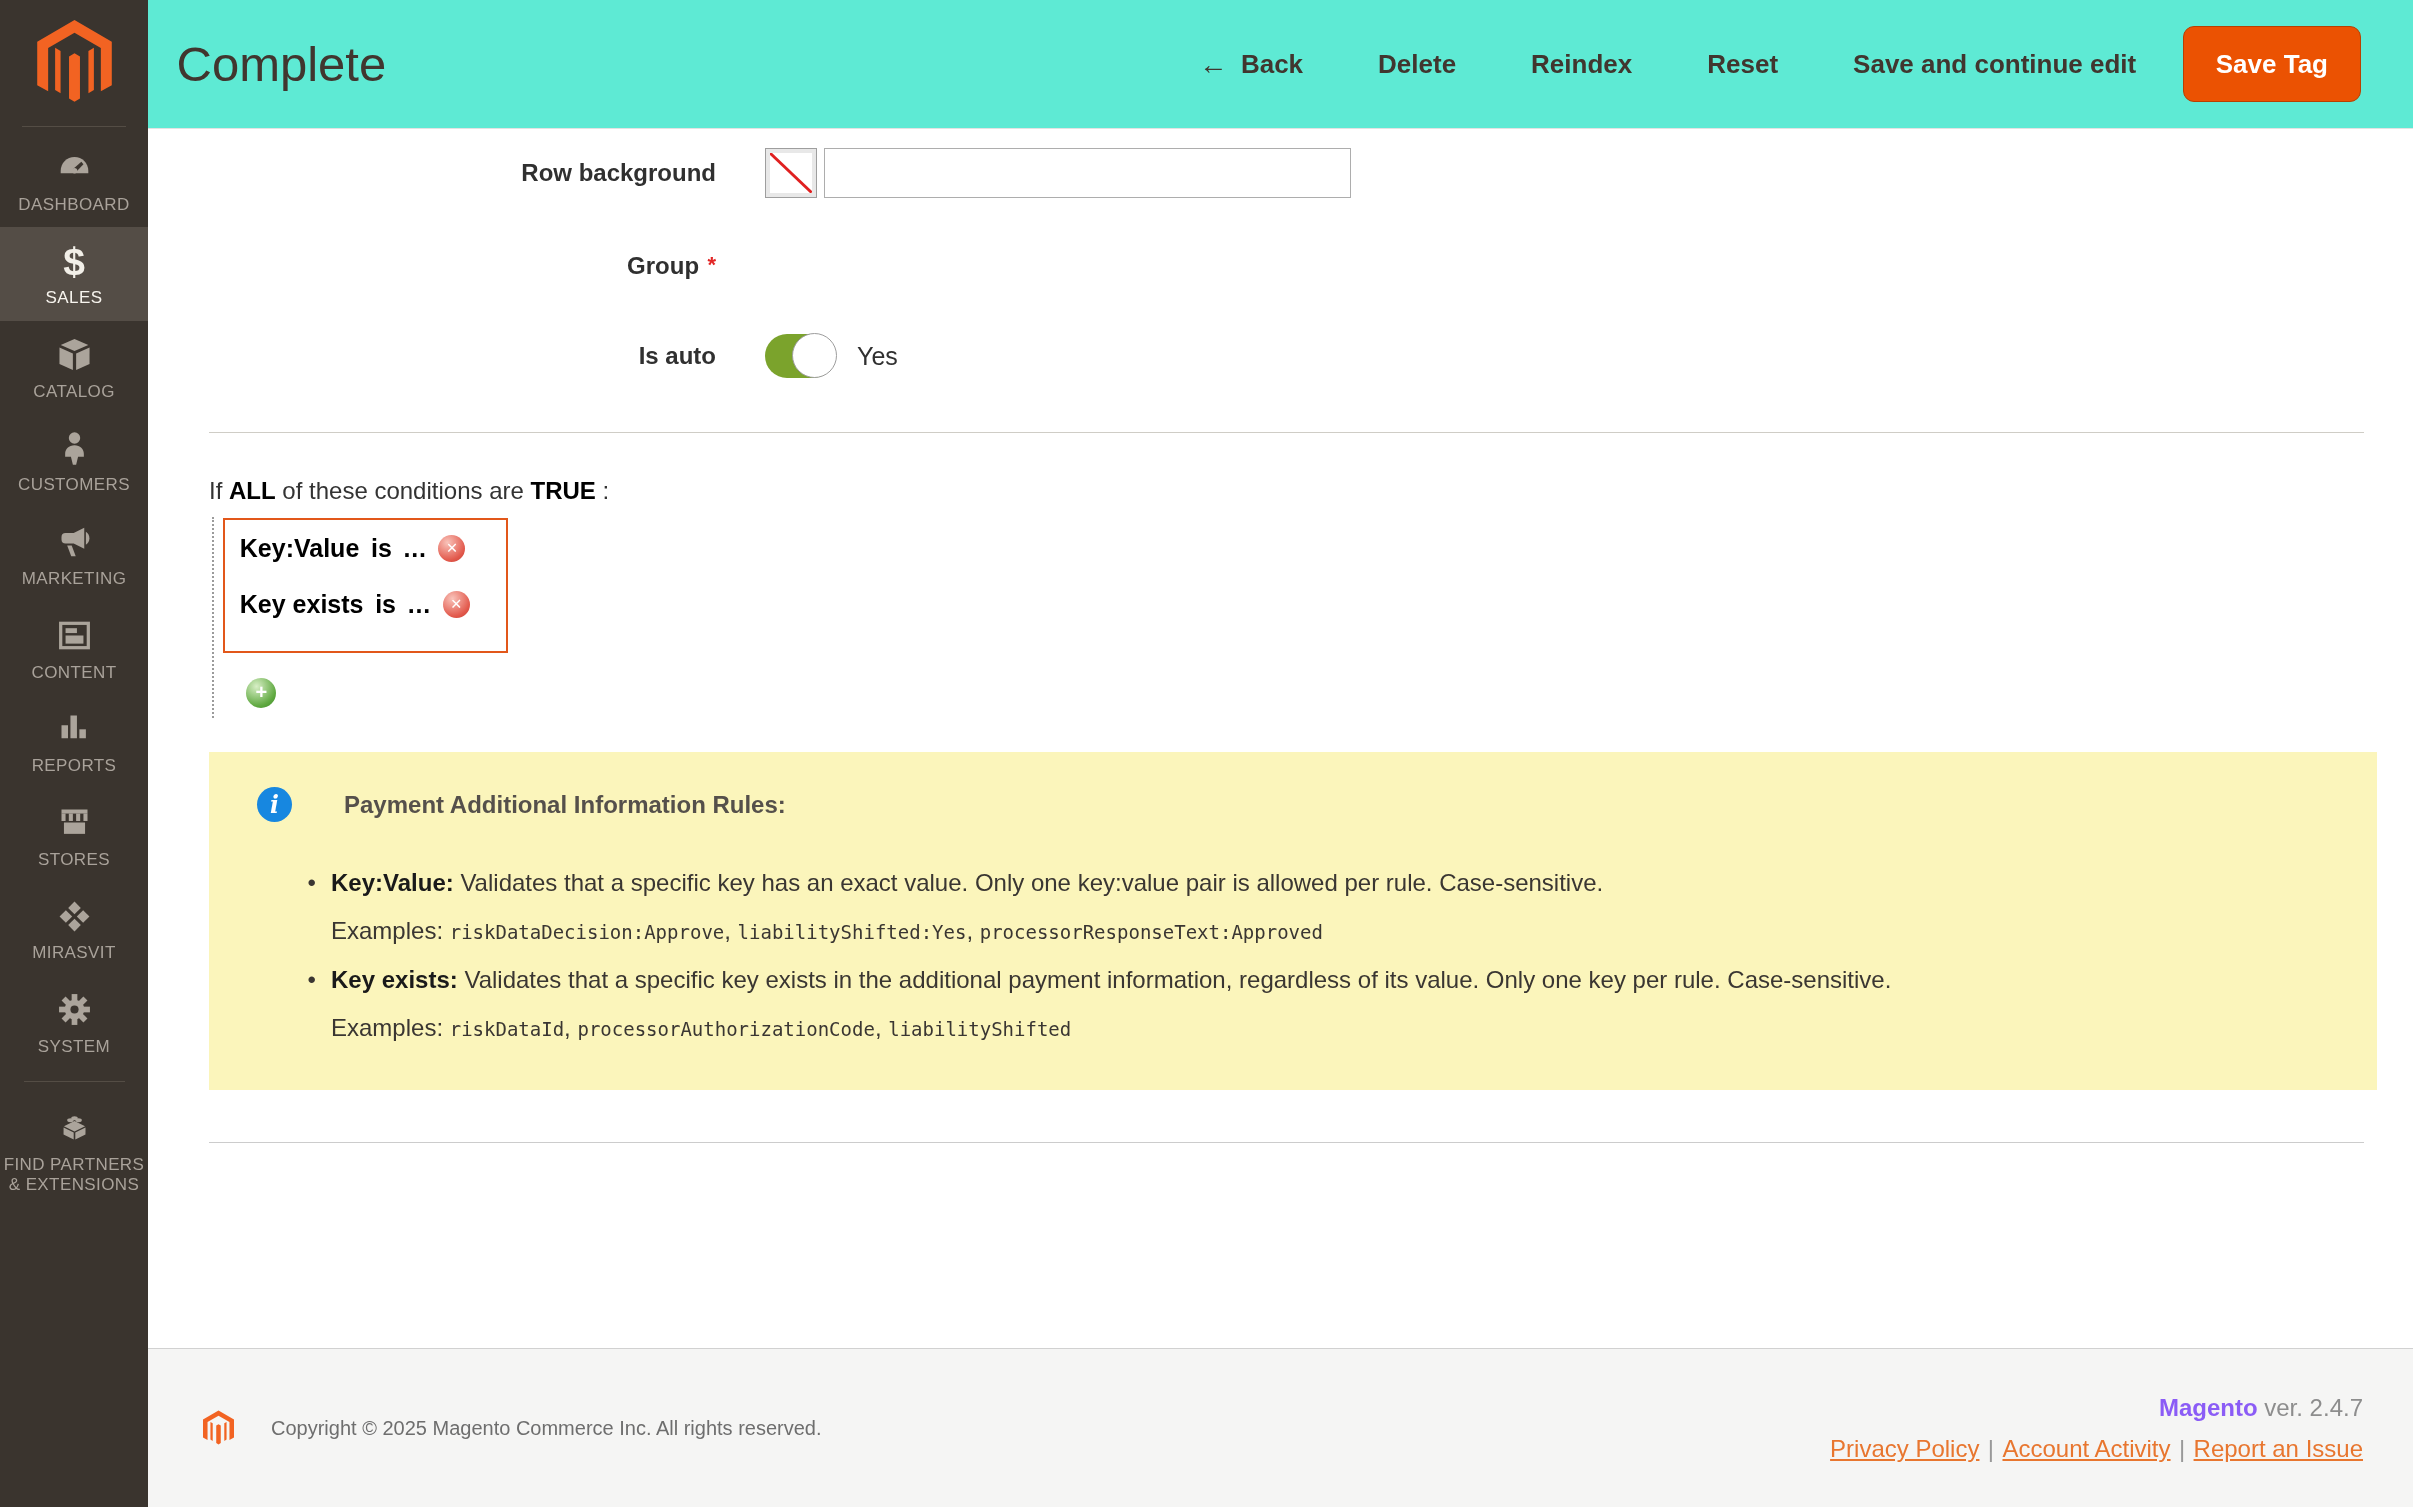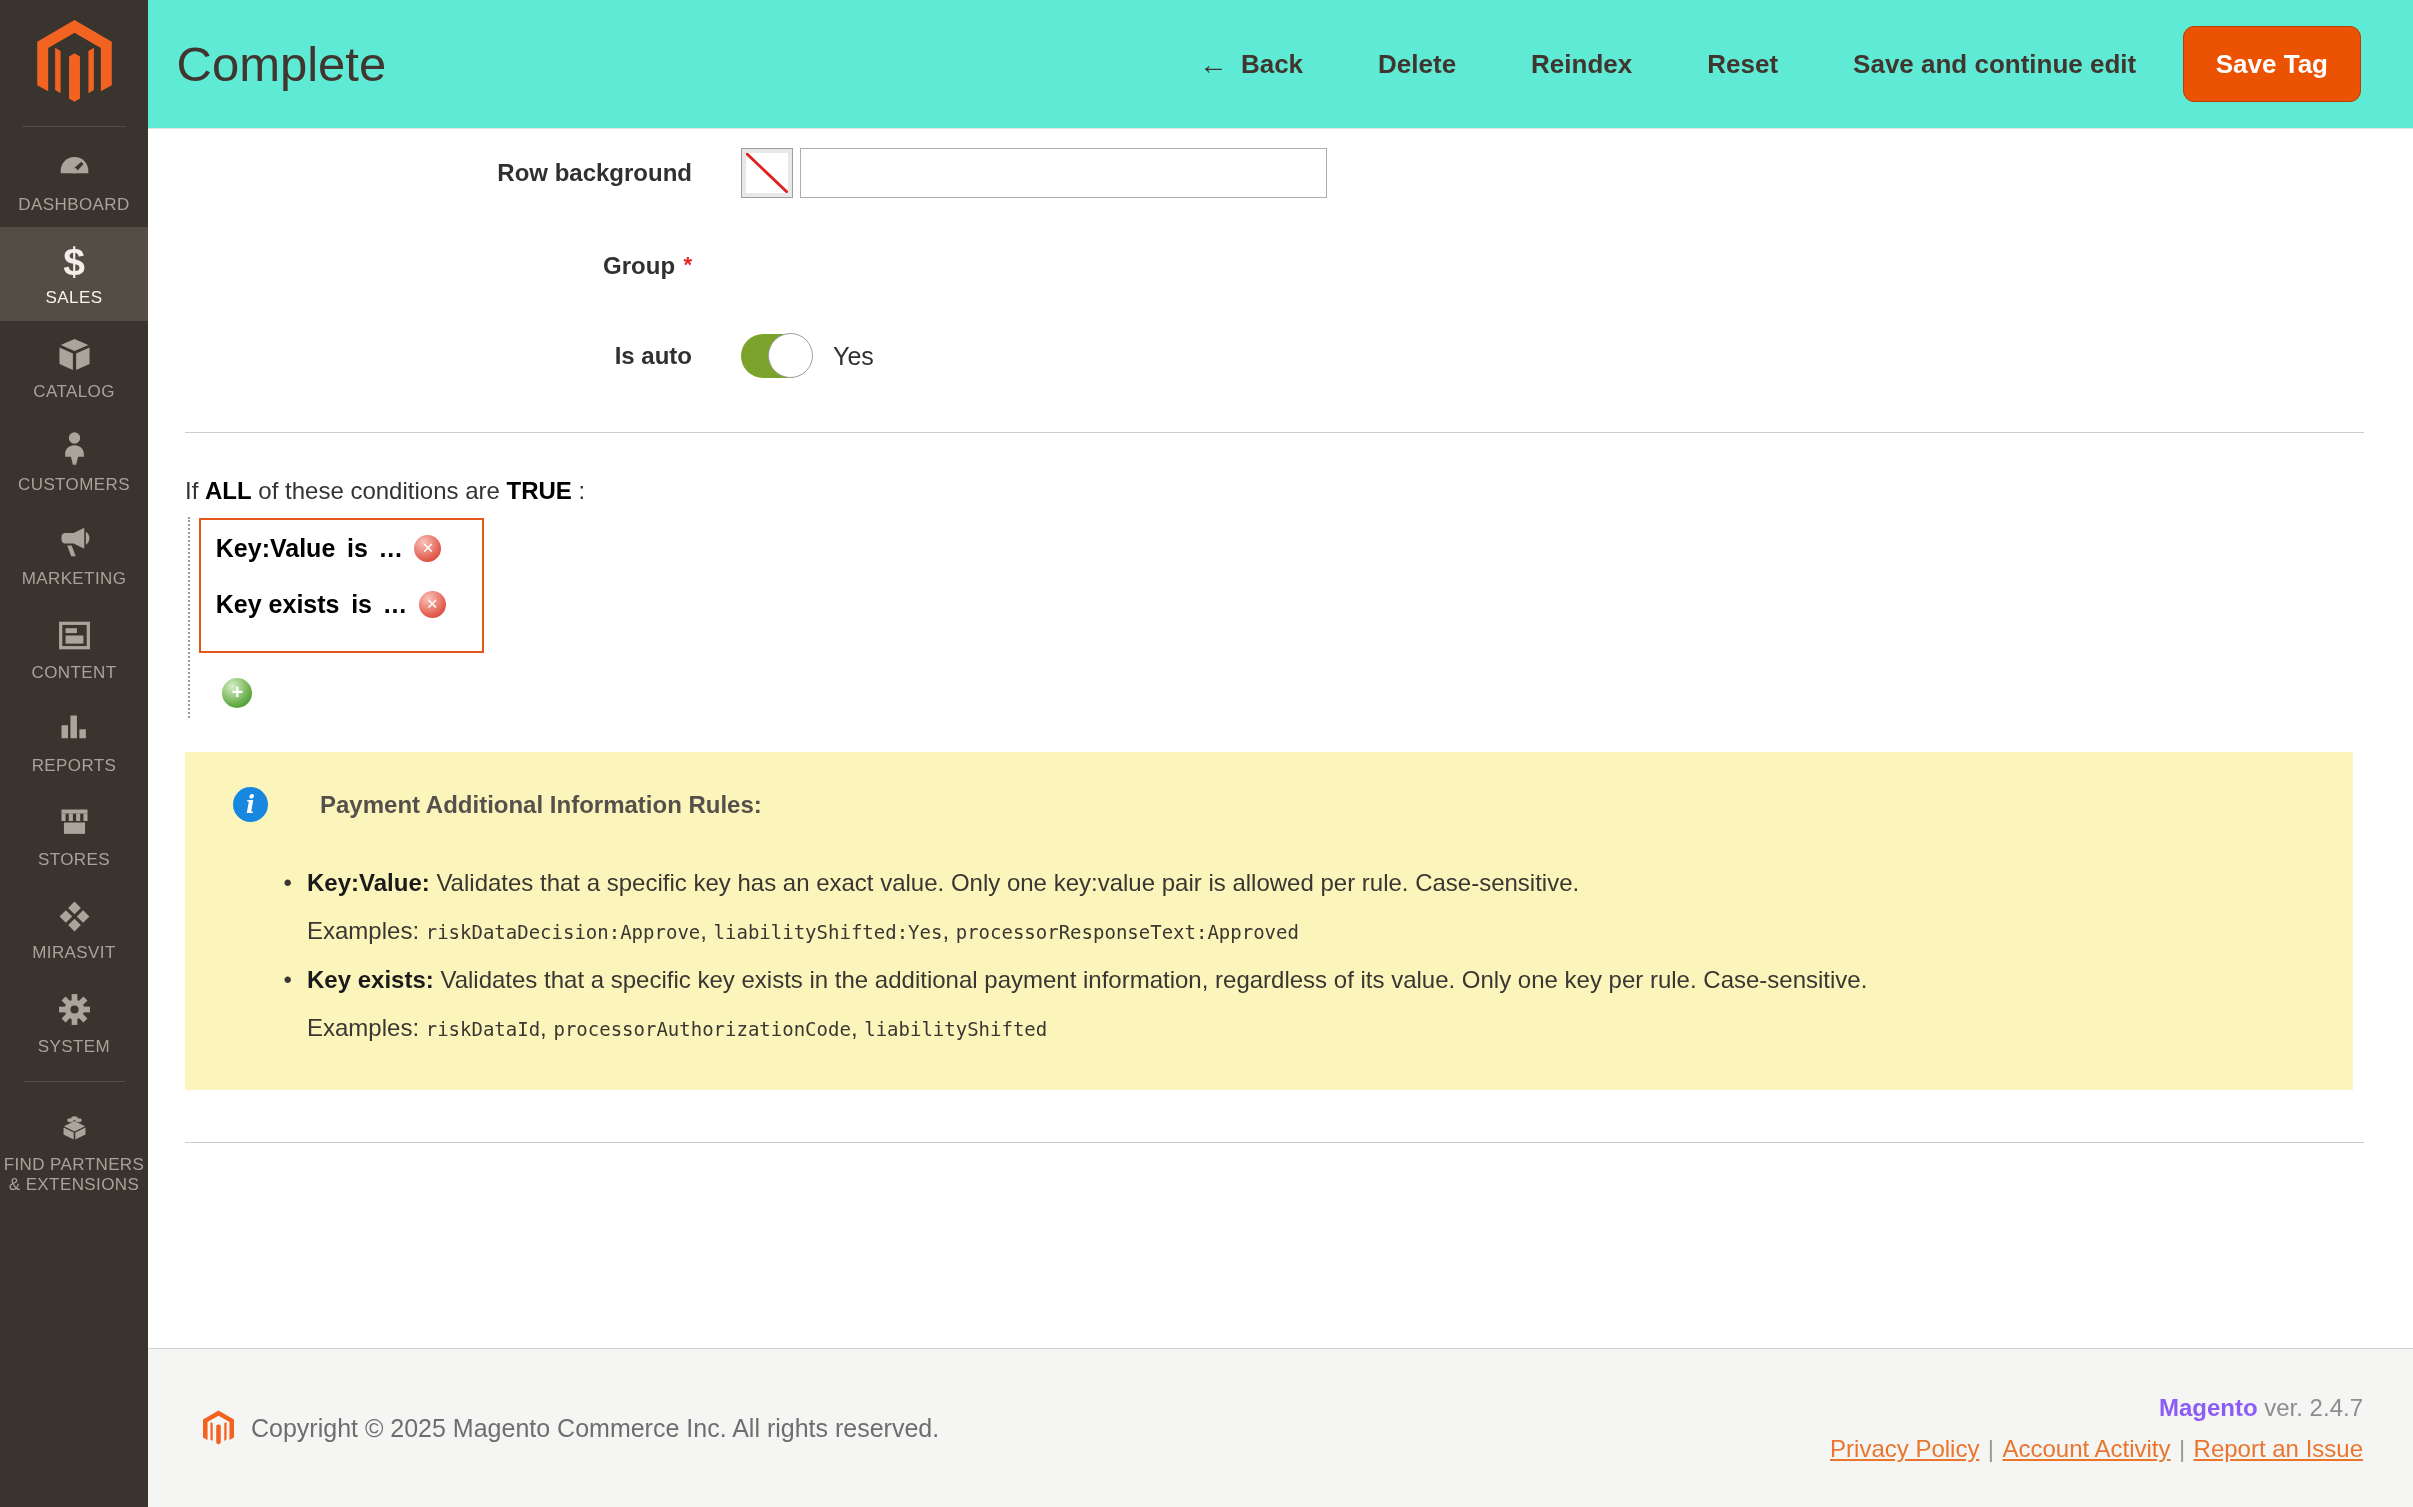--- a/index.html
+++ b/index.html
@@ -43,21 +43,21 @@
     background:none; border:none; font-family:inherit; font-size:26px; font-weight:bold;
     color:#41362f; cursor:pointer; display:flex; align-items:center; gap:13.4px;
   }
   .hbtn .arrow { font-size:28.5px; font-weight:normal; }
   .hbtn.primary {
     background:#eb5202; color:#fff; padding:7px 32px; height:76px;
     border:1.7px solid #b84002; border-radius:11px; margin-left:-28.5px;
   }
   
   .content {
-    position:absolute; left:136px; top:131px; right:0; height:1217px;
+    position:absolute; left:160px; top:131px; right:0; height:1217px;
     background:#fff; padding:17px 49px 0 49px;
   }
   .form-row { display:grid; grid-template-columns:507px 1fr; column-gap:49px; align-items:center; margin-bottom:54px; }
   .form-row .lbl { text-align:right; font-size:24px; font-weight:bold; color:#303030; }
   .req { color:#e22626; font-size:22px; margin-left:8.4px; vertical-align:top; }
   .fld { display:flex; align-items:center; }
   .txt {
     height:50px; border:1.7px solid #adadad; background:#fff; font-family:inherit;
     font-size:25px; color:#303030; padding:0 15px;
   }
@@ -125,21 +125,21 @@
   .examples code { font-family:"DejaVu Sans Mono",monospace; font-size:19px; }
   .bottom-hr { border:none; border-top:1.7px solid #cccccc; margin-top:52px; }
   
   .page-footer {
     position:absolute; left:148px; right:0; top:1348px; height:160px;
     background:#f5f5f4; border-top:1.7px solid #d1d1d1; padding:0 50px 0 55px;
     display:flex; align-items:center;
   }
   .footer-left { display:flex; align-items:center; gap:17px; }
   .footer-left svg { width:31px; height:37px; }
-  .copyright { font-size:25px; color:#6e6e6e; }
+  .copyright { font-size:20px; color:#6e6e6e;margin-left:20px; }
   .footer-right { margin-left:auto; text-align:right; }
   .version { font-size:24px; color:#8d8d8d; }
   .version b { color:#8b5cf6; }
   .footer-links { margin-top:13.4px; font-size:24px; }
   .footer-links a { color:#e8762f; text-decoration:underline; cursor:pointer; }
   .footer-links .pipe { color:#999; margin:0 8.4px; }
 </style>
 </head>
 <body>
 

